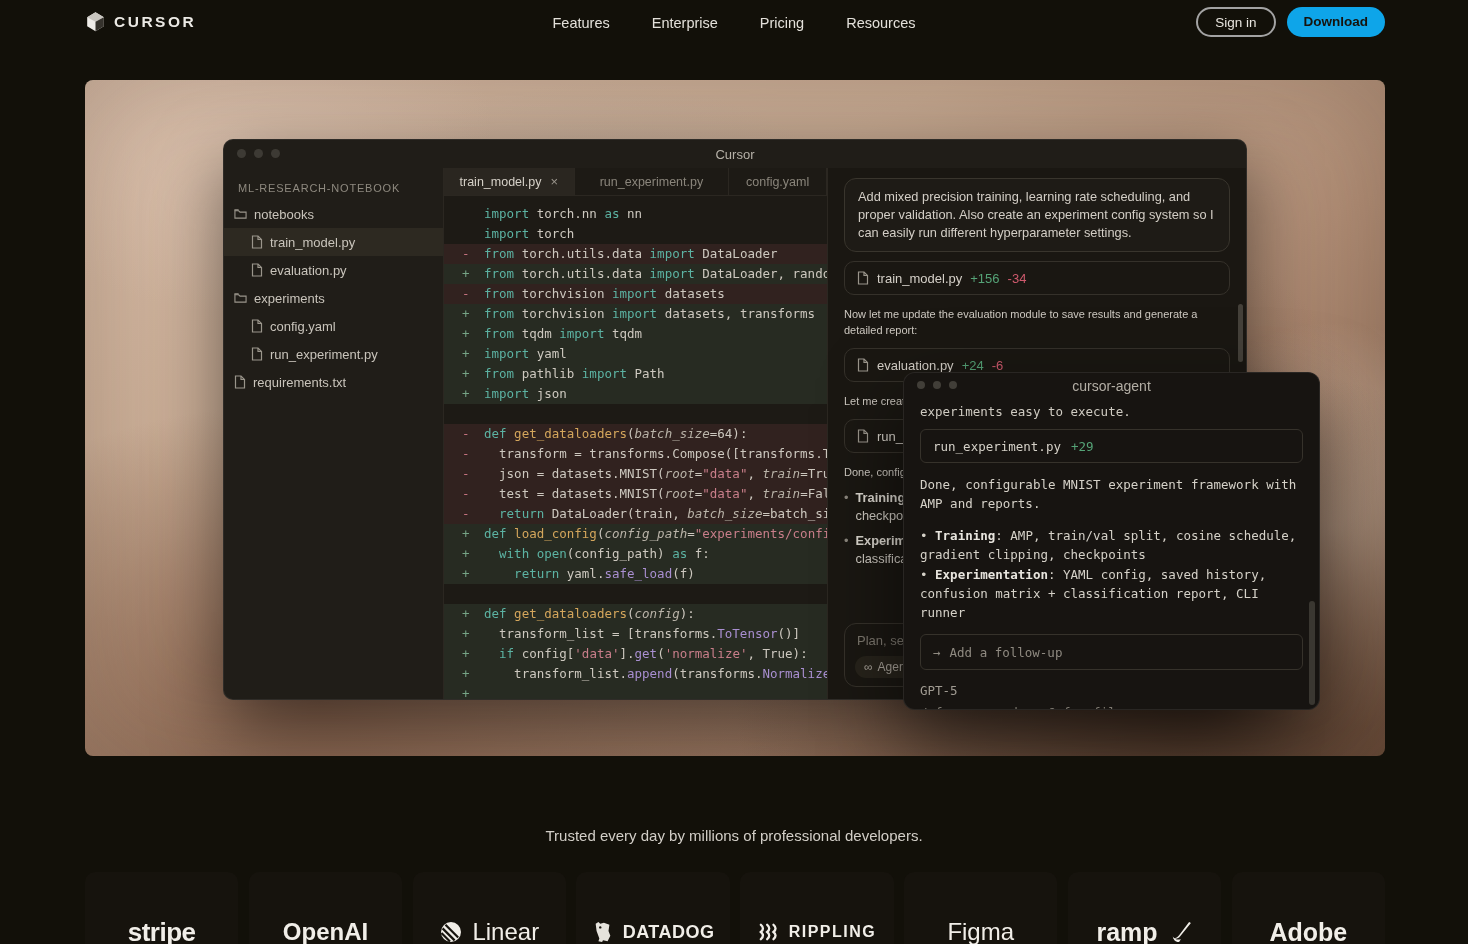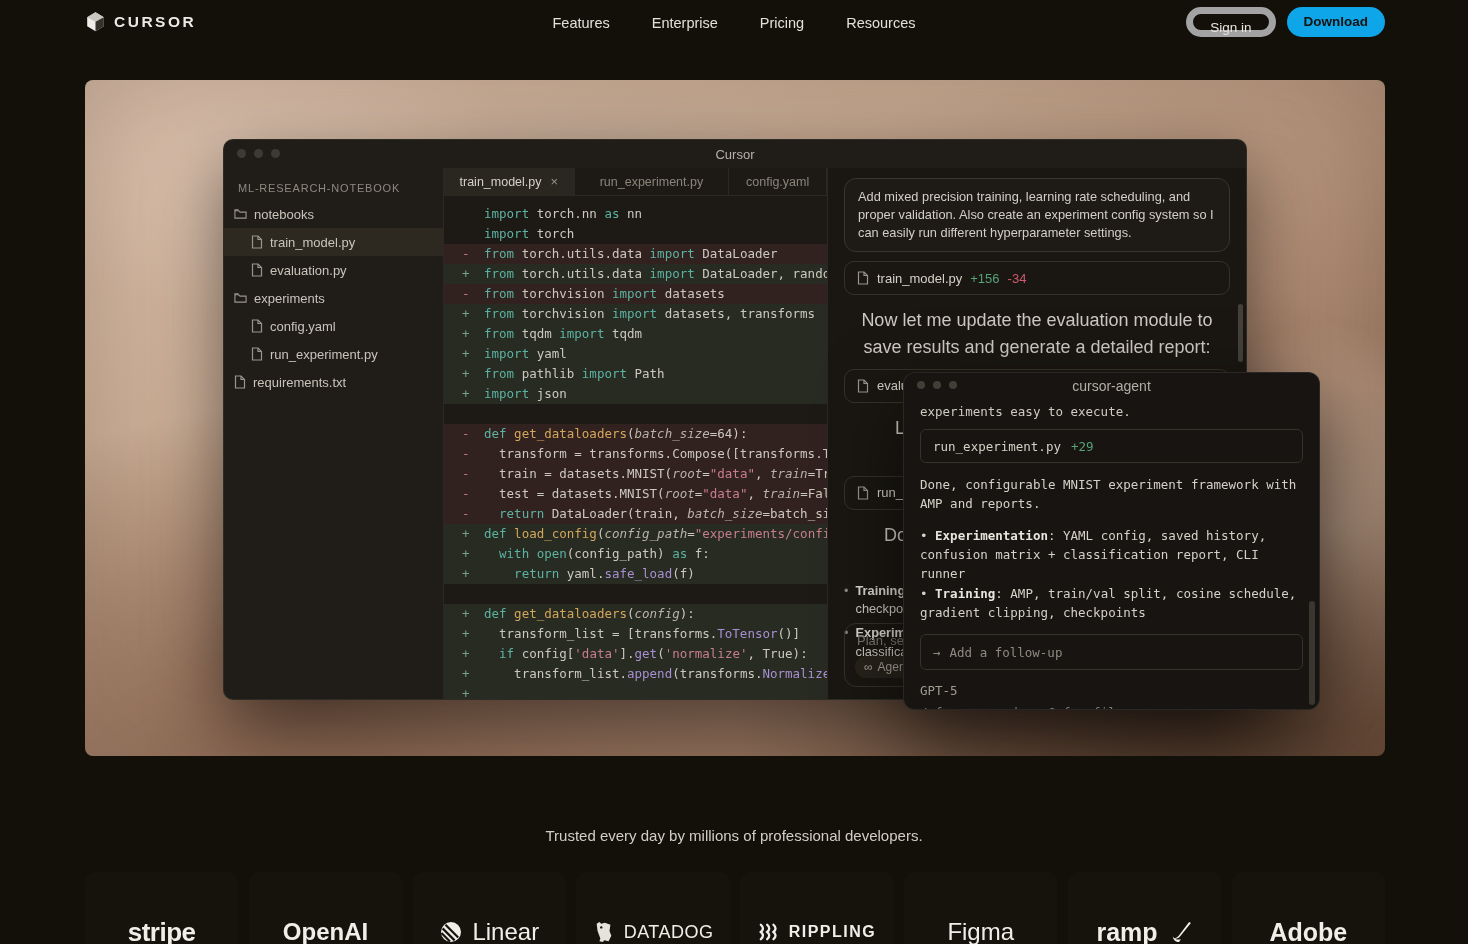--- a/index.html
+++ b/index.html
@@ -12,21 +12,21 @@
   }
 
   
   .header { position:absolute; top:0; left:0; width:1468px; height:46px; }
   .brand { position:absolute; left:85px; top:11px; display:flex; align-items:center; gap:8px; }
   .brand-name { font-size:15.5px; font-weight:700; letter-spacing:2.5px; color:#eceae5; }
   .nav { position:absolute; left:50%; transform:translateX(-50%); top:0; height:46px; display:flex; align-items:center; gap:42px; }
   .nav-item { font-size:14.5px; color:#e3e0da; cursor:pointer; }
   .auth { position:absolute; right:83px; top:7px; display:flex; gap:11px; }
   .btn { height:30px; line-height:28px; padding:0 17px; border-radius:15px; font-size:13.5px; cursor:pointer; }
-  .btn-signin { border:7px solid #a3a3a3; color:#e8e5df; }
+  .btn-signin { border:2px solid #a3a3a3; color:#e8e5df; }
   .btn-download { background:#0ea5e9; color:#16130e; font-weight:700; line-height:30px; }
 
   
   .hero {
     position:absolute; left:85px; top:80px; width:1300px; height:676px;
     border-radius:8px; overflow:hidden;
     background:
       radial-gradient(420px 300px at 12% 8%, #dcc2ae 0%, rgba(220,194,174,0) 60%),
       radial-gradient(500px 360px at 40% 32%, rgba(168,162,156,.45) 0%, rgba(168,162,156,0) 60%),
       radial-gradient(720px 520px at 86% 92%, #5d4332 0%, rgba(93,67,50,0) 65%),
@@ -85,21 +85,21 @@
   
   .chat { flex:1; position:relative; padding:0 16px; background:#1a1712; overflow:hidden; }
   .chat-title { margin-top:10px; font-size:13.5px; font-weight:600; color:#d9d5cd; }
   .user-card { margin-top:10px; border:1px solid #39352d; background:#1e1b16; border-radius:12px;
     padding:9px 13px; font-size:12.8px; line-height:1.42; color:#d3cec6; position:relative; z-index:2; }
   .chip { margin-top:9px; border:1px solid #35312a; border-radius:10px; height:34px;
     display:flex; align-items:center; gap:8px; padding:0 12px; font-size:13px; color:#d5d0c8; cursor:pointer; }
   .chip svg { stroke:#9a958b; fill:none; stroke-width:1.2; flex:0 0 auto; }
   .cnt-add { color:#55a377; }
   .cnt-del { color:#cf5a6d; }
-  .chat-para { margin-top:12px; font-size:18px; line-height:1.45; color:#cdc8c0;text-align:center; }
+  .chat-para { margin-top:12px; font-size:11px; line-height:1.45; color:#cdc8c0; }
   .bullets { margin-top:8px; }
   .bullet { font-size:12.8px; line-height:1.42; margin-top:6px; color:#cdc8c0; display:flex; }
   .bullet .b-dot { color:#8a857c; margin-right:7px; }
   .bullet b { font-weight:700; color:#dad6ce; }
   .chat-input { position:absolute; left:16px; right:16px; bottom:12px; height:64px;
     border:1px solid #35312a; border-radius:12px; padding:9px 12px; cursor:text; }
   .chat-input .ph { font-size:13px; color:#7c776e; }
   .agent-pill { position:absolute; left:10px; bottom:8px; height:22px; border-radius:11px;
     background:#27231b; color:#a7a198; font-size:12px; padding:0 9px; display:flex; align-items:center; gap:5px; cursor:pointer; }
   .chat-scrollbar { position:absolute; right:3px; top:136px; width:5px; height:58px; background:#45413a; border-radius:3px; cursor:grab; }
@@ -132,21 +132,21 @@
   
   .trusted { position:absolute; top:827px; left:0; width:1468px; text-align:center;
     font-size:15px; color:#d2cec7; }
   .logo-row { position:absolute; left:85px; top:872px; width:1300px; display:flex; gap:10.5px; }
   .logo-card { flex:1; height:120px; background:#16130d; border-radius:10px;
     display:flex; align-items:center; justify-content:center; gap:9px; color:#f1eee8; }
   .logo-card svg { flex:0 0 auto; }
   .lg-stripe { font-size:26px; font-weight:800; letter-spacing:-.5px; }
   .lg-openai { font-size:24px; font-weight:600; }
   .lg-linear { font-size:24px; font-weight:500; }
-  .lg-datadog { font-size:18px; font-weight:400; letter-spacing:.5px; }
+  .lg-datadog { font-size:18px; font-weight:700; letter-spacing:.5px; }
   .lg-rippling { font-size:16px; font-weight:700; letter-spacing:1.5px; }
   .lg-figma { font-size:24px; font-weight:500; }
   .lg-ramp { font-size:25px; font-weight:700; }
   .lg-adobe { font-size:25px; font-weight:800; }
 </style>
 </head>
 <body>
 
 <div class="header">
   <div class="brand">
@@ -271,21 +271,21 @@
             <div class="code-line add"><span class="sign">+</span><span class="tok-k">from</span><span class="tok-t"> torch.utils.data </span><span class="tok-k">import</span><span class="tok-t"> DataLoader, random_split</span></div>
             <div class="code-line del"><span class="sign">-</span><span class="tok-k">from</span><span class="tok-t"> torchvision </span><span class="tok-k">import</span><span class="tok-t"> datasets</span></div>
             <div class="code-line add"><span class="sign">+</span><span class="tok-k">from</span><span class="tok-t"> torchvision </span><span class="tok-k">import</span><span class="tok-t"> datasets, transforms</span></div>
             <div class="code-line add"><span class="sign">+</span><span class="tok-k">from</span><span class="tok-t"> tqdm </span><span class="tok-k">import</span><span class="tok-t"> tqdm</span></div>
             <div class="code-line add"><span class="sign">+</span><span class="tok-k">import</span><span class="tok-t"> yaml</span></div>
             <div class="code-line add"><span class="sign">+</span><span class="tok-k">from</span><span class="tok-t"> pathlib </span><span class="tok-k">import</span><span class="tok-t"> Path</span></div>
             <div class="code-line add"><span class="sign">+</span><span class="tok-k">import</span><span class="tok-t"> json</span></div>
             <div class="code-line"></div>
             <div class="code-line del"><span class="sign">-</span><span class="tok-k">def</span><span class="tok-t"> </span><span class="tok-f">get_dataloaders</span><span class="tok-t">(</span><span class="tok-i">batch_size</span><span class="tok-t">=64):</span></div>
             <div class="code-line del"><span class="sign">-</span><span class="tok-t">  transform = transforms.Compose([transforms.ToTensor()])</span></div>
-            <div class="code-line del"><span class="sign">-</span><span class="tok-t">  train = datasets.MNIST(</span><span class="tok-i">root</span><span class="tok-t">=</span><span class="tok-s">"data"</span><span class="tok-t">, </span><span class="tok-i">train</span><span class="tok-t">=True, download=True)</span></div>
+            <div class="code-line del"><span class="sign">-</span><span class="tok-t">  json = datasets.MNIST(</span><span class="tok-i">root</span><span class="tok-t">=</span><span class="tok-s">"data"</span><span class="tok-t">, </span><span class="tok-i">train</span><span class="tok-t">=True, download=True)</span></div>
             <div class="code-line del"><span class="sign">-</span><span class="tok-t">  test = datasets.MNIST(</span><span class="tok-i">root</span><span class="tok-t">=</span><span class="tok-s">"data"</span><span class="tok-t">, </span><span class="tok-i">train</span><span class="tok-t">=False, download=True)</span></div>
             <div class="code-line del"><span class="sign">-</span><span class="tok-t">  </span><span class="tok-k">return</span><span class="tok-t"> DataLoader(train, </span><span class="tok-i">batch_size</span><span class="tok-t">=batch_size), DataLoader(test)</span></div>
             <div class="code-line add"><span class="sign">+</span><span class="tok-k">def</span><span class="tok-t"> </span><span class="tok-f">load_config</span><span class="tok-t">(</span><span class="tok-i">config_path</span><span class="tok-t">=</span><span class="tok-s">"experiments/config.yaml"</span></div>
             <div class="code-line add"><span class="sign">+</span><span class="tok-t">  </span><span class="tok-k">with</span><span class="tok-t"> </span><span class="tok-k">open</span><span class="tok-t">(config_path) </span><span class="tok-k">as</span><span class="tok-t"> f:</span></div>
             <div class="code-line add"><span class="sign">+</span><span class="tok-t">    </span><span class="tok-k">return</span><span class="tok-t"> yaml.</span><span class="tok-p">safe_load</span><span class="tok-t">(f)</span></div>
             <div class="code-line"></div>
             <div class="code-line add"><span class="sign">+</span><span class="tok-k">def</span><span class="tok-t"> </span><span class="tok-f">get_dataloaders</span><span class="tok-t">(</span><span class="tok-i">config</span><span class="tok-t">):</span></div>
             <div class="code-line add"><span class="sign">+</span><span class="tok-t">  transform_list = [transforms.</span><span class="tok-p">ToTensor</span><span class="tok-t">()]</span></div>
             <div class="code-line add"><span class="sign">+</span><span class="tok-t">  </span><span class="tok-k">if</span><span class="tok-t"> config[</span><span class="tok-s">'data'</span><span class="tok-t">].</span><span class="tok-p">get</span><span class="tok-t">(</span><span class="tok-s">'normalize'</span><span class="tok-t">, True):</span></div>
             <div class="code-line add"><span class="sign">+</span><span class="tok-t">    transform_list.</span><span class="tok-p">append</span><span class="tok-t">(transforms.</span><span class="tok-p">Normalize</span></div>
@@ -357,22 +357,22 @@
       <span>cursor-agent</span>
     </div>
     <div class="agent-body">
       <div class="agent-top-line">experiments easy to execute.</div>
       <div class="agent-chip">
         <span>run_experiment.py</span>
         <span class="cnt-add">+29</span>
       </div>
       <div class="agent-para">Done, configurable MNIST experiment framework with AMP and reports.</div>
       <div class="agent-bullets" id="agent-bullets">
+          <div class="agent-bullet">• <b>Training</b>: AMP, train/val split, cosine schedule, gradient clipping, checkpoints</div>
           <div class="agent-bullet">• <b>Experimentation</b>: YAML config, saved history, confusion matrix + classification report, CLI runner</div>
-          <div class="agent-bullet">• <b>Training</b>: AMP, train/val split, cosine schedule, gradient clipping, checkpoints</div>
         </div>
       <div class="agent-followup">
         <span>→</span>
         <span>Add a follow-up</span>
       </div>
       <div class="agent-model">GPT-5</div>
       <div class="agent-hint">/ for commands · @ for files</div>
     </div>
     <div class="agent-scrollbar"></div>
   </div>

